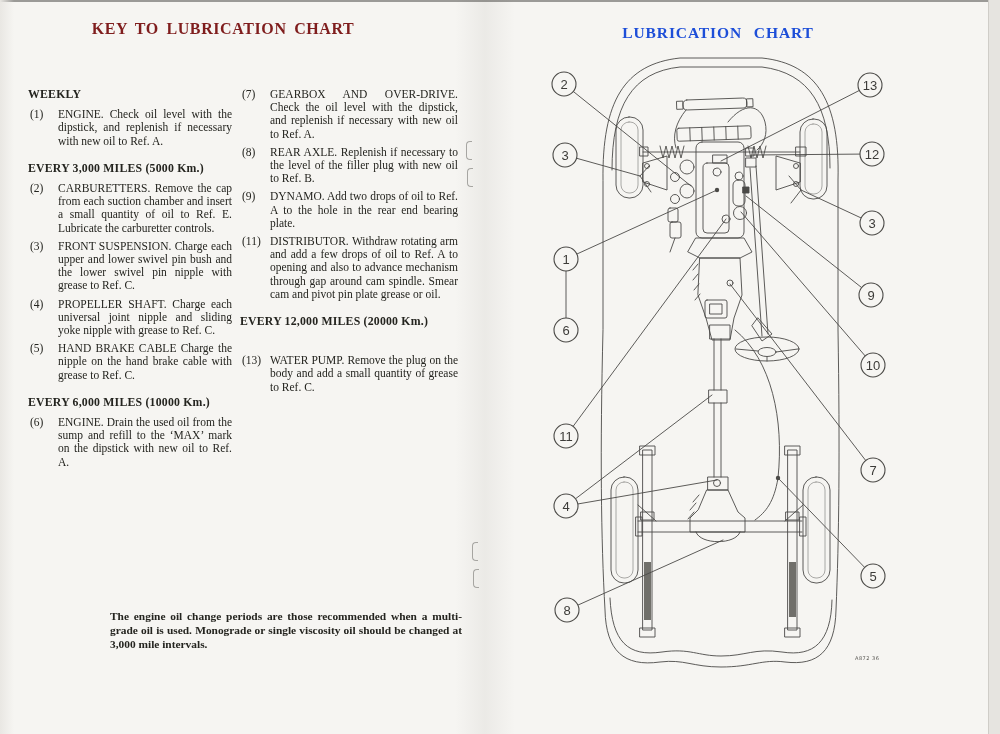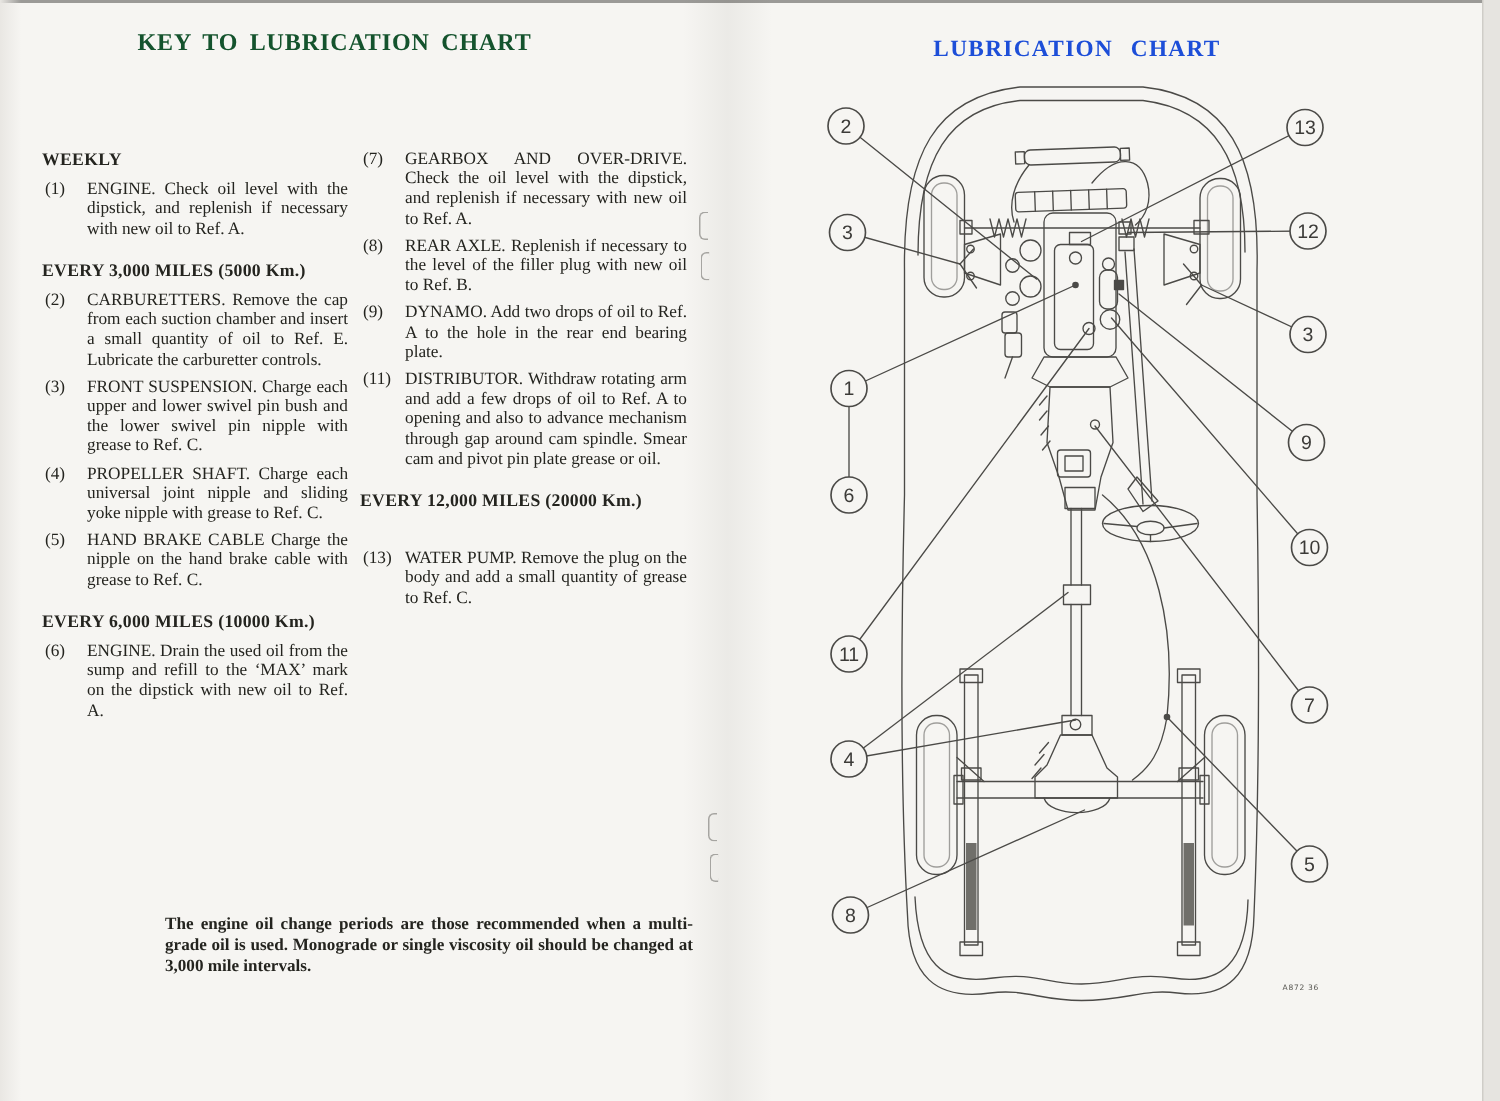--- a/index.html
+++ b/index.html
@@ -12,26 +12,26 @@
   
   .top-edge{position:absolute;left:0;top:0;width:1000px;height:2px;background:#84837f;opacity:.8;}
   .right-edge{position:absolute;right:0;top:0;width:11px;height:734px;background:#e6e4e0;border-left:1px solid #cfcdc8;}
   .left-edge{position:absolute;left:0;top:0;width:14px;height:734px;background:linear-gradient(to right,#e9e7e3,rgba(246,245,242,0));}
   .gutter{position:absolute;left:455px;top:0;width:60px;height:734px;
     background:linear-gradient(to right,rgba(0,0,0,0) 0%,rgba(60,55,45,.06) 50%,rgba(0,0,0,0) 100%);}
   .scan-mark{position:absolute;width:5px;height:17px;border:1px solid #8e8d89;border-right:none;border-top-left-radius:4px;border-bottom-left-radius:4px;opacity:.75;}
 
   
   .lp-title{position:absolute;left:0;top:20px;width:446px;text-align:center;
-    font-size:16px;font-weight:bold;letter-spacing:.6px;word-spacing:3px;color:#14532d;}
+    font-size:16px;font-weight:bold;letter-spacing:.6px;word-spacing:3px;color:#7f1d1d;}
   .col{position:absolute;top:88px;font-size:11.5px;line-height:13.2px;}
   .col0{left:28px;width:204px;}
   .col1{left:240px;width:218px;}
   .sec-heading{font-weight:bold;font-size:11.8px;margin:14px 0 7px 0;letter-spacing:.2px;}
-  [data-col] > :first-child{margin-top:12px;}
+  [data-col] > :first-child{margin-top:0;}
   [data-col="1"] > :nth-child(6){margin-top:26px;}
   .item{position:relative;padding-left:30px;text-align:justify;margin-bottom:5px;}
   .item .num{position:absolute;left:2px;top:0;}
   .notes{position:absolute;left:28px;top:605px;width:432px;font-weight:bold;font-size:11.4px;line-height:14px;}
   .notes-line1 .nlabel{letter-spacing:.4px;}
   .notes-para{margin-top:4px;margin-left:82px;width:352px;text-align:justify;}
 
   
   .rp-title{position:absolute;left:500px;top:24px;width:436px;text-align:center;
     font-size:15.5px;font-weight:bold;letter-spacing:.9px;word-spacing:7px;color:#1d4ed8;}

